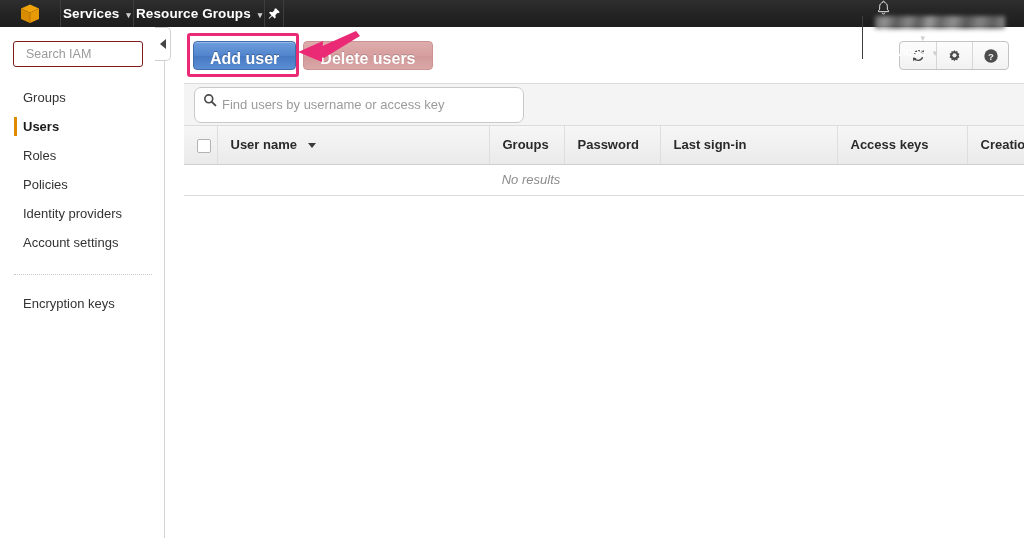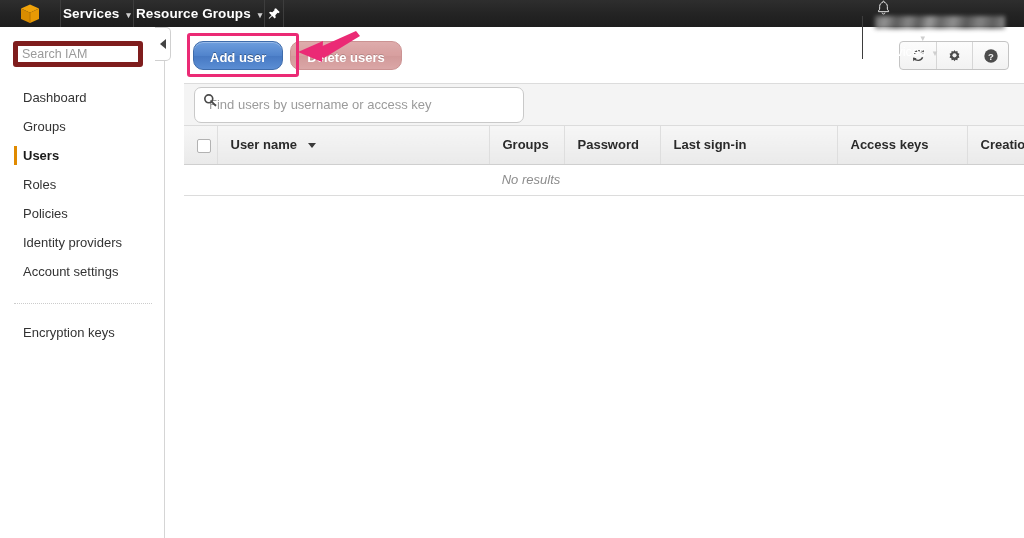--- a/index.html
+++ b/index.html
@@ -69,26 +69,26 @@
   .sidebar {
     position: absolute; top: 27px; left: 0;
     width: 165px; height: 511px;
     background: #ffffff;
     border-right: 1px solid #d5d5d5;
     z-index: 10;
   }
   .sidebar-search-wrap { padding: 14px 12px 0 13px; }
   .sidebar-search {
     width: 130px; height: 26px;
-    border: 5px solid #7f1d1d; border-radius: 3px;
+    border: 1px solid #7f1d1d; border-radius: 3px;
     background: #fff;
     font-family: "Liberation Sans", sans-serif;
     font-size: 12.5px;
     color: #333;
-    padding: 0 4px;
+    padding: 0 12px;
     outline: none;
   }
   .sidebar-search::placeholder { color: #9a9a9a; }
   .sidebar-nav { margin-top: 16px; }
   .side-item {
     position: relative;
     display: block;
     height: 29px; line-height: 29px;
     padding-left: 23px;
     font-size: 13px;
@@ -130,23 +130,23 @@
   }
 
   .toolbar {
     position: relative;
     height: 56px;
     padding: 14px 0 0 27px;
     display: flex; align-items: flex-start;
   }
   .btn {
     font-family: "Liberation Sans", sans-serif;
-    font-size: 13px; font-weight: bold;
+    font-size: 16px; font-weight: bold;
     color: #ffffff;
-    border-radius: 10px;
+    border-radius: 4px;
     height: 29px;
     padding: 8px 16px;
     cursor: pointer;
     border: 1px solid rgba(0,0,0,.22);
     white-space: nowrap;
   }
   .btn-add {
     background: linear-gradient(to bottom, #6e9ede 0%, #5184cc 50%, #4678c2 51%, #5b8ed4 100%);
     border-color: #3f6cab;
     text-shadow: 0 -1px 0 rgba(0,0,0,.3);
@@ -211,21 +211,21 @@
     display: flex; align-items: center;
     padding-left: 10px;
   }
   .find-box {
     position: relative;
     width: 330px; height: 36px;
     background: #ffffff;
     border: 1px solid #c9c9c9;
     border-radius: 7px;
     display: flex; align-items: center;
-    padding-left: 14px;
+    padding-left: 27px;
   }
   .find-icon {
     position: absolute; left: 8px; top: 5px;
     color: #555;
   }
   .find-input {
     width: 290px; border: none; outline: none;
     font-family: "Liberation Sans", sans-serif;
     font-size: 13px; color: #333; background: transparent;
   }
@@ -324,21 +324,20 @@
     </div>
   </div>
 </div>
 
 <div class="sidebar">
   <div class="sidebar-search-wrap">
     <input class="sidebar-search" type="text" placeholder="Search IAM" style="">
   </div>
 
   <div class="sidebar-nav">
-    <div class="side-item">Dashboard</div>
     <div class="side-item">Groups</div>
     <div class="side-item active">Users</div>
     <div class="side-item">Roles</div>
     <div class="side-item">Policies</div>
     <div class="side-item">Identity providers</div>
     <div class="side-item">Account settings</div>
 
     <hr class="side-divider">
 
     <div class="side-item">Encryption keys</div>

